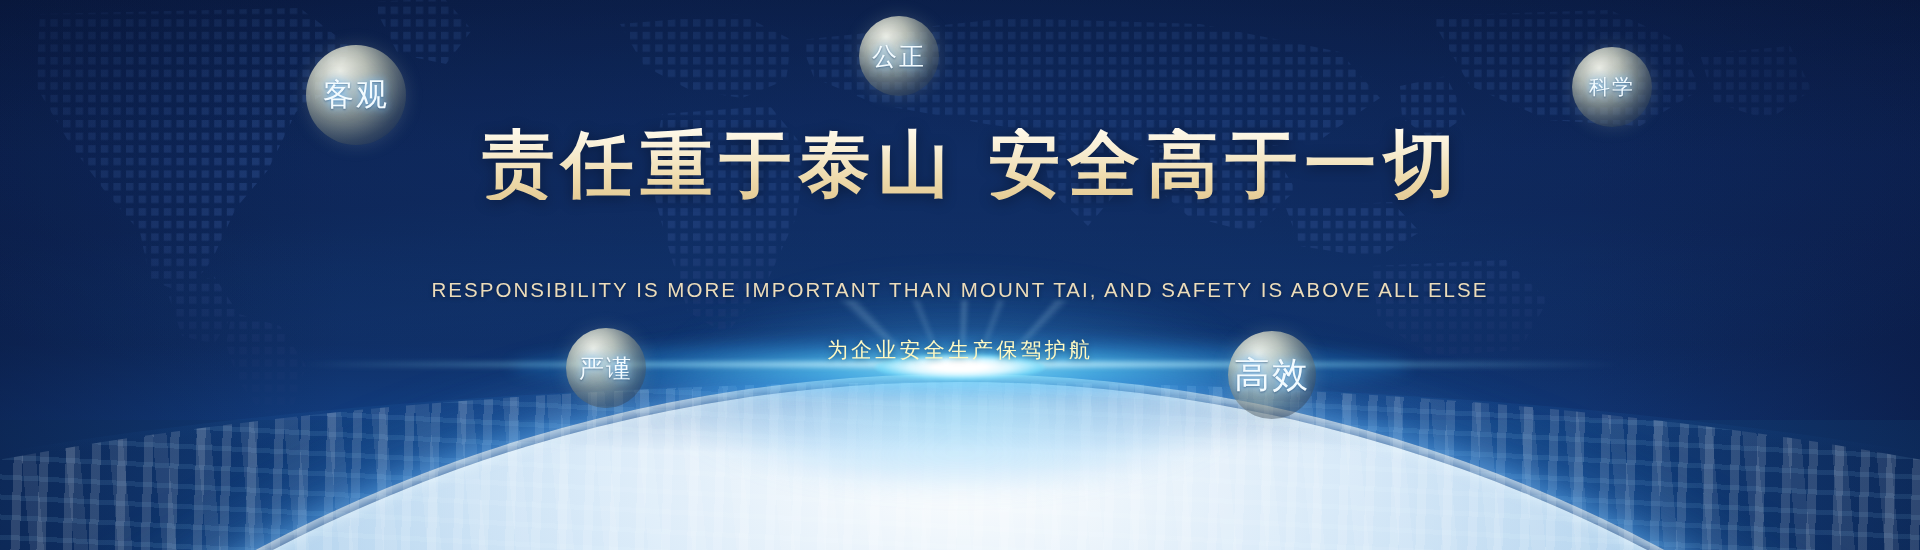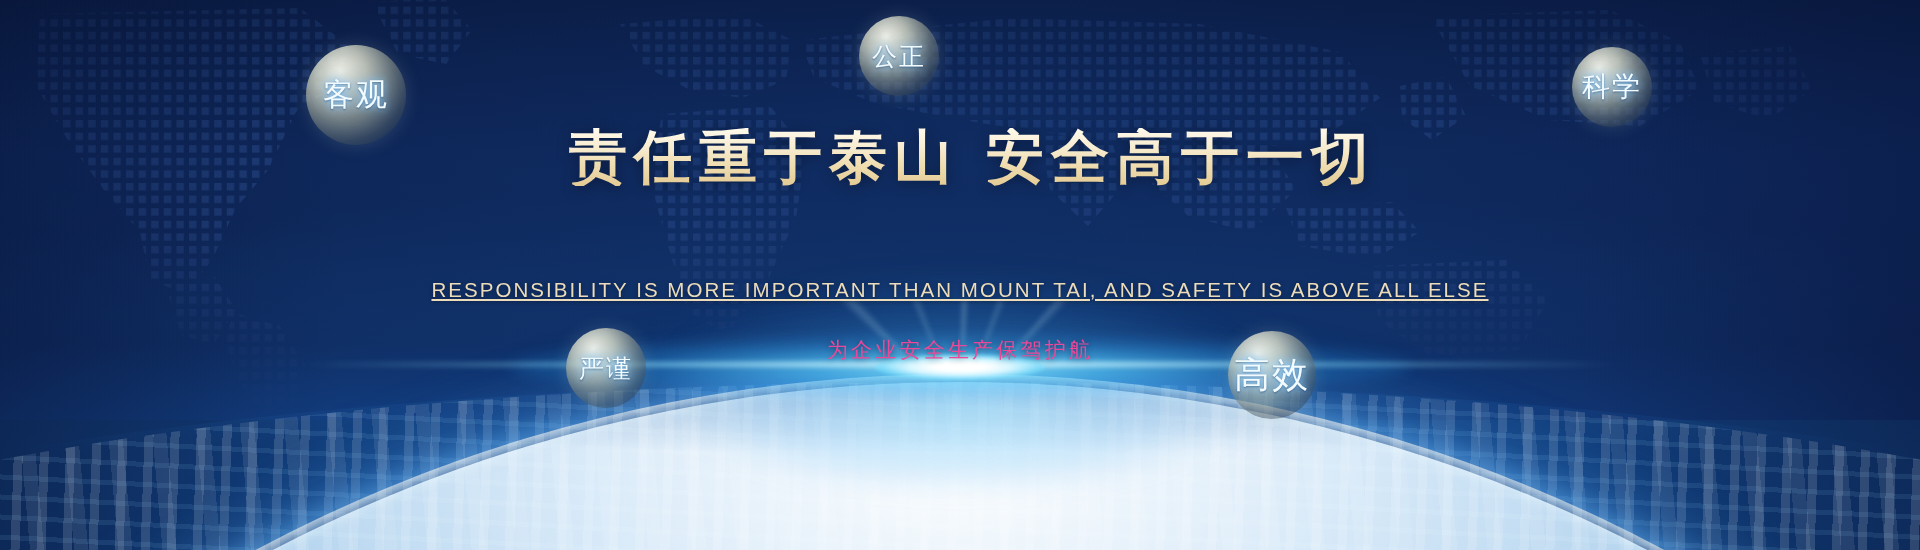--- a/index.html
+++ b/index.html
@@ -157,21 +157,21 @@
     position: absolute;
     inset: 0;
     text-align: center;
   }
   .headline {
     position: absolute;
     left: 0; right: 0;
     top: 128px;
     font-family: "DejaVu Serif", "Liberation Serif", serif;
     font-weight: 700;
-    font-size: 58px;
+    font-size: 72px;
     line-height: 1;
     letter-spacing: 7px;
     background: linear-gradient(to bottom, #fffaec 0%, #f7ecd0 34%, #efdcae 66%, #e4cb95 100%);
     -webkit-background-clip: text;
     background-clip: text;
     color: transparent;
     -webkit-text-fill-color: transparent;
     filter: drop-shadow(0 2px 7px rgba(0,0,0,0.38));
     white-space: nowrap;
     margin-left: 25px;
@@ -179,30 +179,29 @@
   .subtitle-en {
     position: absolute;
     left: 0; right: 0;
     top: 278px;
     font-size: 20.5px;
     font-weight: 400;
     letter-spacing: 2.05px;
     color: #ecdcba;
     white-space: nowrap;
     text-shadow: 0 1px 4px rgba(0,0,0,0.35);
-    text-decoration: underline;
   }
   .subtitle-cn {
     position: absolute;
     left: 0; right: 0;
     top: 336px;
     font-size: 21px;
     font-weight: 400;
     letter-spacing: 3.2px;
-    color: #ec4899;
+    color: #fef9c3;
     white-space: nowrap;
     text-shadow: 0 1px 6px rgba(0,0,0,0.40);
   }
 
   
   .sphere {
     position: absolute;
     border-radius: 50%;
     display: flex;
     align-items: center;
@@ -320,21 +319,21 @@
   </div>
 
   <div id="spheres">
       <div class="sphere" style="left: 306px; top: 45px; width: 100px; height: 100px;">
         <span style="font-size: 31px; text-align: right;">客观</span>
       </div>
       <div class="sphere" style="left: 859px; top: 16px; width: 80px; height: 80px; text-align: center;">
         <span style="font-size: 25px;">公正</span>
       </div>
       <div class="sphere" style="left: 1572px; top: 47px; width: 80px; height: 80px;">
-        <span style="font-size: 28px;">科学</span>
+        <span style="font-size: 21px;">科学</span>
       </div>
       <div class="sphere" style="left: 566px; top: 328px; width: 80px; height: 80px;">
         <span style="font-size: 25px;">严谨</span>
       </div>
       <div class="sphere" style="left: 1228px; top: 331px; width: 88px; height: 88px;">
         <span style="font-size: 36px; text-align: right;">高效</span>
       </div>
     </div>
 
 </div>

